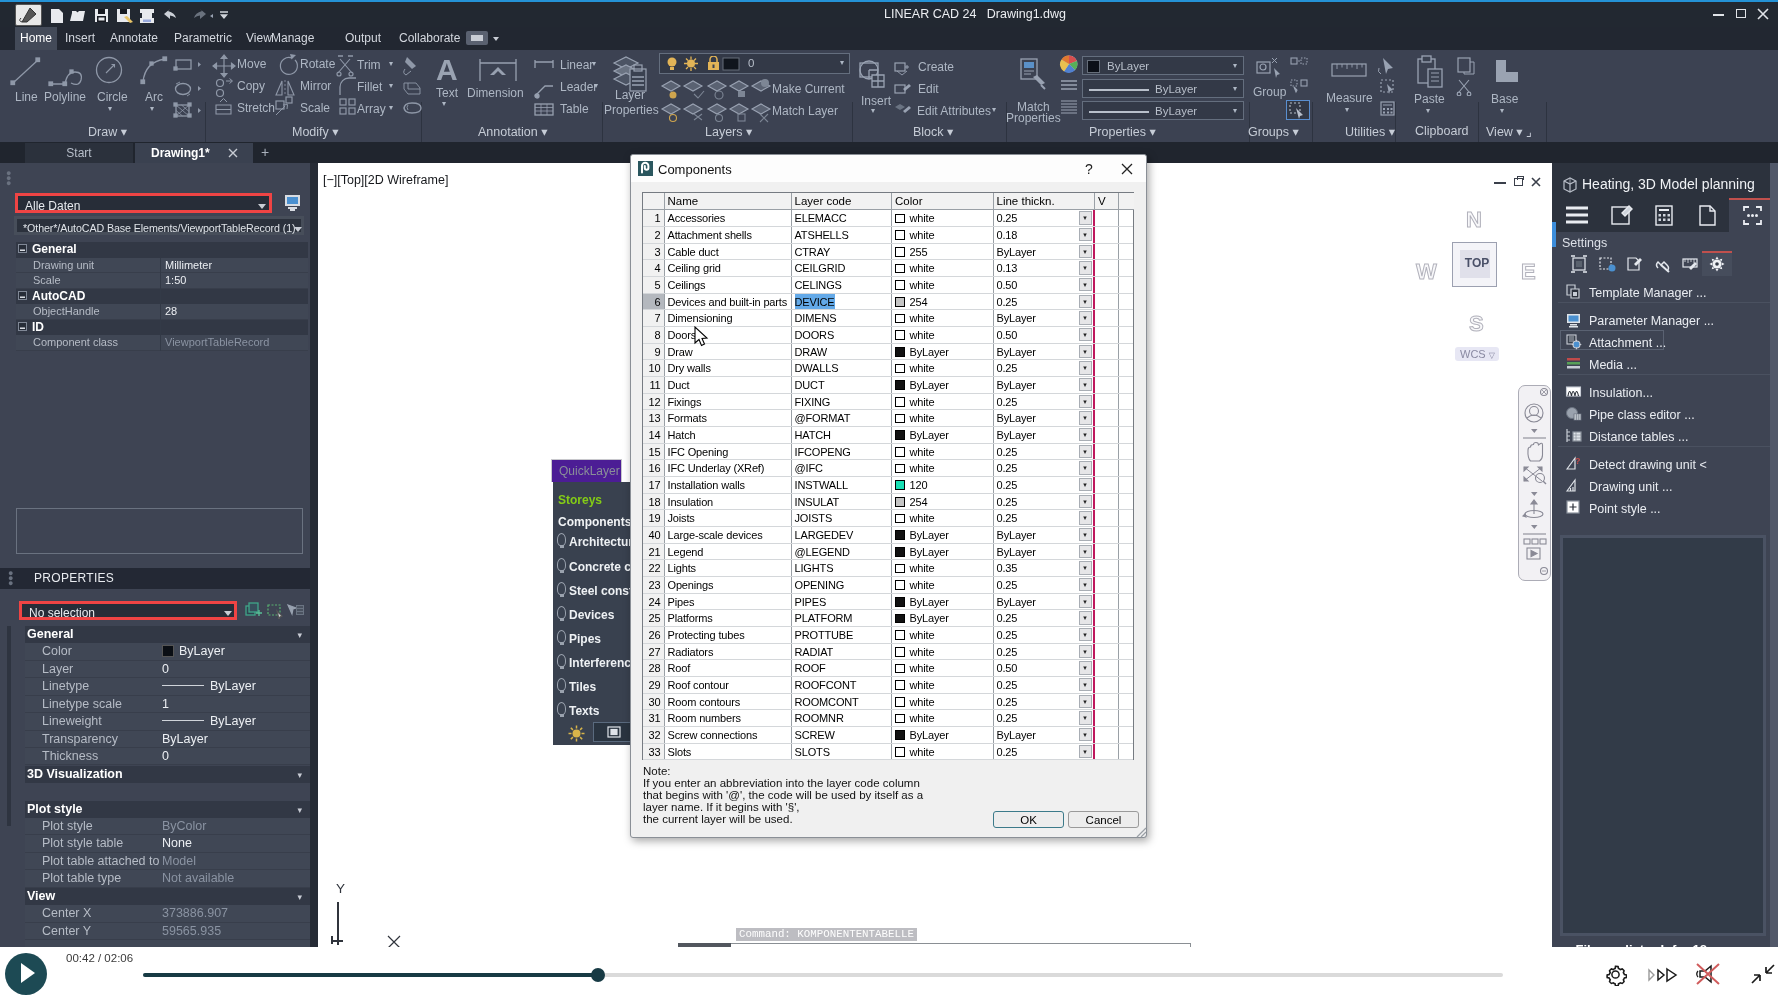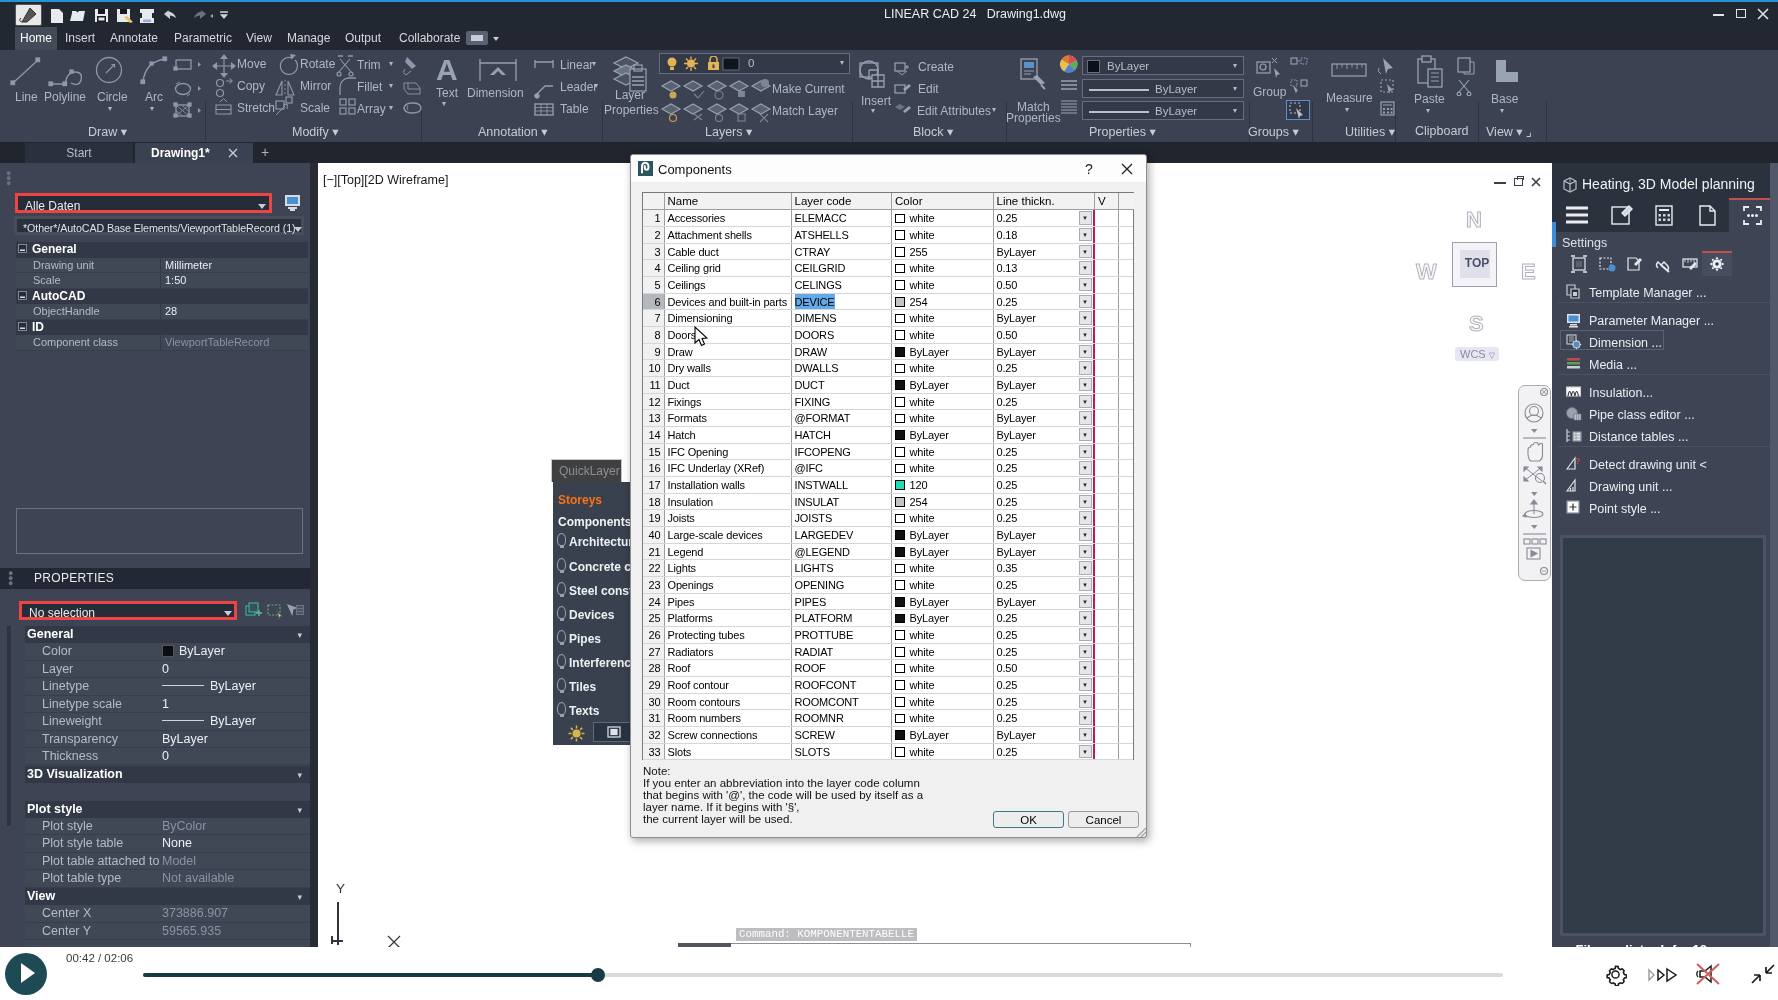--- a/index.html
+++ b/index.html
@@ -111,21 +111,21 @@
   <svg class="abs" style="left:1757px;top:6px" width="12" height="12" viewBox="0 0 12 12" stroke="#e0e3e8" stroke-width="1.6">
       <path d="M1 1 L11 11 M11 1 L1 11"></path>
     </svg>
 </div>
 <div class="abs" id="tabsrow">
   <div class="rtab" style="left:15px;width:42px;background:#434a58;color:#fff;text-align:center;">Home</div>
   <div class="rtab" style="left:65px;">Insert</div>
   <div class="rtab" style="left:110px;">Annotate</div>
   <div class="rtab" style="left:174px;">Parametric</div>
   <div class="rtab" style="left:246px;">View</div>
-  <div class="rtab" style="left:287px;text-align:right;">Manage</div>
+  <div class="rtab" style="left:271px;text-align:right;">Manage</div>
   <div class="rtab" style="left:345px;">Output</div>
   <div class="rtab" style="left:399px;">Collaborate</div>
   <div class="abs" style="left:466px;top:4px;width:22px;height:14px;background:#5a6170;border-radius:2px;">
       <div class="abs" style="left:5px;top:4px;width:12px;height:6px;background:#c8ccd4;"></div>
     </div>
   <div class="abs" style="left:493px;top:10px;width:0;height:0;border-left:3.5px solid transparent;border-right:3.5px solid transparent;border-top:4px solid #c8ccd4;"></div>
 </div>
 <div class="abs" id="ribbon">
 
   <div class="gsep" style="left:205px"></div>
@@ -622,25 +622,25 @@
   </div>
 
   <div class="abs" style="left:19px;top:739px;width:1.5px;height:43px;background:#30343c;"></div>
   <div class="abs" style="left:18px;top:718px;font-size:13.5px;color:#30343c;">Y</div>
   <div class="abs" style="left:13px;top:777px;width:12px;height:1.5px;background:#30343c;"></div>
   <div class="abs" style="left:13px;top:773px;width:1.5px;height:8px;background:#30343c;"></div>
   <svg class="abs" style="left:68px;top:771px" width="16" height="16" viewBox="0 0 16 16" stroke="#30343c" stroke-width="1.2">
       <path d="M2 2 L14 14 M14 2 L2 14"></path>
     </svg>
 
-  <div class="abs" style="left:233px;top:296px;width:71px;height:23px;background:#404040;border:1px solid #c8c8cc;border-bottom:none;">
+  <div class="abs" style="left:233px;top:296px;width:71px;height:23px;background:#4c1d95;border:1px solid #c8c8cc;border-bottom:none;">
     <div class="abs" style="left:7px;top:4px;font-size:12px;color:#8a8f98;">QuickLayer</div>
   </div>
   <div class="abs" style="left:235px;top:319px;width:77px;height:263px;background:#39414f;">
-    <div class="abs" style="left:5px;top:11px;font-size:12px;font-weight:bold;color:#f97316;">Storeys</div>
+    <div class="abs" style="left:5px;top:11px;font-size:12px;font-weight:bold;color:#84cc16;">Storeys</div>
     <div class="abs" style="left:5px;top:33px;font-size:12px;font-weight:bold;color:#f2f4f6;">Components</div>
     <div class="qlb" style="top:51px;"></div>
       <div class="qlt" style="top:53px;">Architecture</div>
     <div class="qlb" style="top:76px;"></div>
       <div class="qlt" style="top:78px;">Concrete con</div>
     <div class="qlb" style="top:100px;"></div>
       <div class="qlt" style="top:102px;">Steel constru</div>
     <div class="qlb" style="top:124px;"></div>
       <div class="qlt" style="top:126px;">Devices</div>
     <div class="qlb" style="top:148px;"></div>
@@ -1082,21 +1082,21 @@
         <rect x="2" y="3" width="13" height="9" fill="#dfe3e8"></rect>
         <rect x="3.5" y="4.5" width="10" height="6" fill="#4a90d0"></rect>
         <rect x="5" y="13" width="7" height="1.5" fill="#dfe3e8"></rect>
         <rect x="4" y="15" width="9" height="1.5" fill="#dfe3e8"></rect>
       </svg><span>Parameter Manager ...</span></div>
   <div class="rpit" style="top:170px;"><svg class="rpic" viewBox="0 0 17 17" fill="none" stroke="#c8cdd6" stroke-width="1.1">
         <rect x="2" y="2" width="9" height="9" fill="#3a414d"></rect>
         <path d="M4 4 h5 M4 6 h5 M4 8 h5" stroke-width="0.8"></path>
         <circle cx="11.5" cy="11.5" r="3.5" fill="#4a90d0" stroke="#c8cdd6"></circle>
         <path d="M11.5 6.8 v1.8 M11.5 14.5 v1.8 M6.8 11.5 h1.8 M14.5 11.5 h1.8" stroke-width="1"></path>
-      </svg><span>Dimension ...</span></div>
+      </svg><span>Attachment ...</span></div>
   <div class="rpit" style="top:192px;"><svg class="rpic" viewBox="0 0 17 17">
         <rect x="2" y="3" width="13" height="2.5" fill="#c04a4a"></rect>
         <rect x="2" y="7" width="13" height="2.5" fill="#58a058"></rect>
         <rect x="2" y="11" width="13" height="2.5" fill="#c8cdd6"></rect>
       </svg><span>Media ...</span></div>
   <div class="abs rpsep" style="top:211px;"></div>
   <div class="rpit" style="top:220px;"><svg class="rpic" viewBox="0 0 17 17" fill="none" stroke="#e6e9ee" stroke-width="1.1">
         <rect x="1.5" y="4" width="14" height="9" fill="#fff" stroke="#c8cdd6"></rect>
         <path d="M3 13 q1.5 -9 3.5 0 q1.5 -9 3.5 0 q1.5 -9 3.5 0" stroke="#2a2f38"></path>
       </svg><span>Insulation...</span></div>

